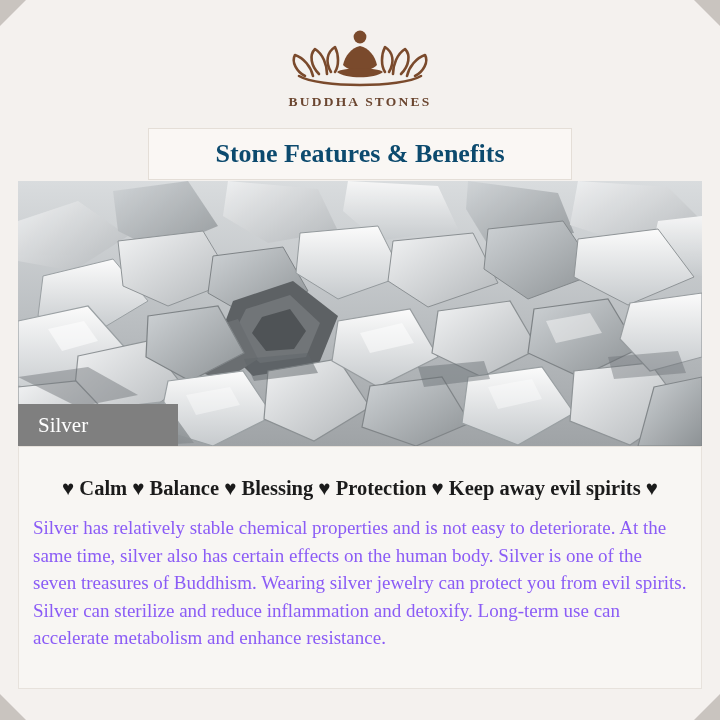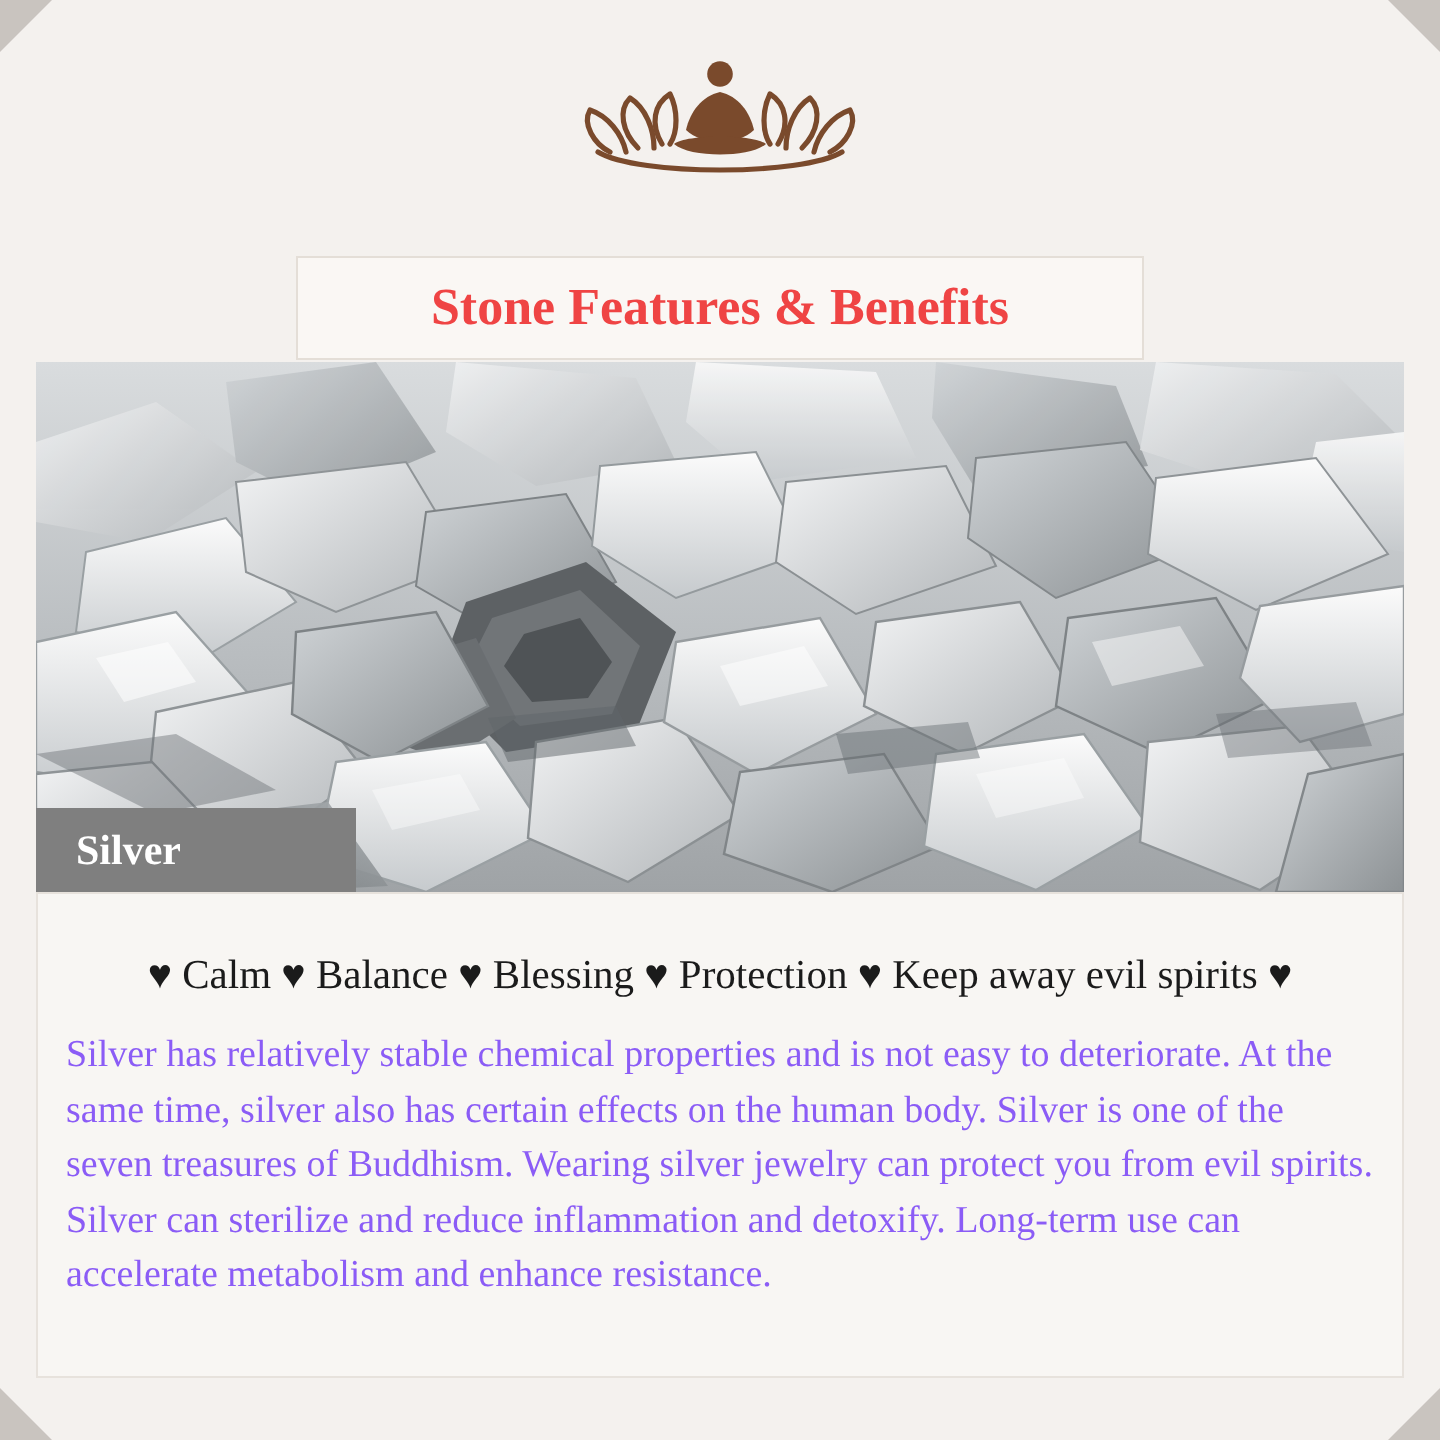--- a/index.html
+++ b/index.html
@@ -84,21 +84,21 @@
     border: 1px solid #e4ded7;
     box-sizing: border-box;
     display: flex;
     align-items: center;
     justify-content: center;
   }
   .title-text {
     font-family: "Liberation Serif", serif;
     font-weight: bold;
     font-size: 26px;
-    color: #ef4444;
+    color: #0c4a6e;
   }
 
   
   .hero {
     position: absolute;
     top: 181px;
     left: 18px;
     width: 684px;
     height: 265px;
     overflow: hidden;
@@ -116,41 +116,41 @@
     top: 404px;
     width: 160px;
     height: 42px;
     background: #7f7f7f;
     display: flex;
     align-items: center;
   }
   .stone-caption span {
     color: #ffffff;
     font-family: "Liberation Serif", serif;
-    font-weight: bold;
+    font-weight: normal;
     font-size: 21px;
     padding-left: 20px;
   }
 
   
   .body-panel {
     position: absolute;
     top: 446px;
     left: 18px;
     width: 684px;
     height: 243px;
     background: #f8f6f3;
     border: 1px solid #e7e2dc;
     box-sizing: border-box;
   }
   .keywords {
     margin: 30px 0 0 0;
     text-align: center;
     font-family: "Liberation Serif", serif;
-    font-weight: normal;
+    font-weight: bold;
     font-size: 20.5px;
     color: #1b1b1b;
     white-space: nowrap;
   }
   .paragraph {
     margin: 14px 14px 0 14px;
     font-family: "Liberation Serif", serif;
     font-size: 19px;
     line-height: 1.45;
     color: #8b5cf6;
@@ -182,20 +182,21 @@
 
         <path d="M34 52 C26 44 24 33 30 27 C38 32 42 43 42 52"></path>
         <path d="M116 52 C124 44 126 33 120 27 C112 32 108 43 108 52"></path>
 
         <path d="M20 54 C12 50 6 40 10 33 C19 36 26 45 28 54"></path>
         <path d="M130 54 C138 50 144 40 140 33 C131 36 124 45 122 54"></path>
 
         <path d="M14 54 C34 66 116 66 136 54"></path>
       </g>
     </svg>
+    <div class="brand-name">BUDDHA STONES</div>
   </div>
 
   <div class="title-band">
     <div class="title-text">Stone Features &amp; Benefits</div>
   </div>
 
   <div class="hero">
     <svg class="hero-canvas" viewBox="0 0 684 265" preserveAspectRatio="none">
       <defs>
         <linearGradient id="bg" x1="0" y1="0" x2="0" y2="1">

